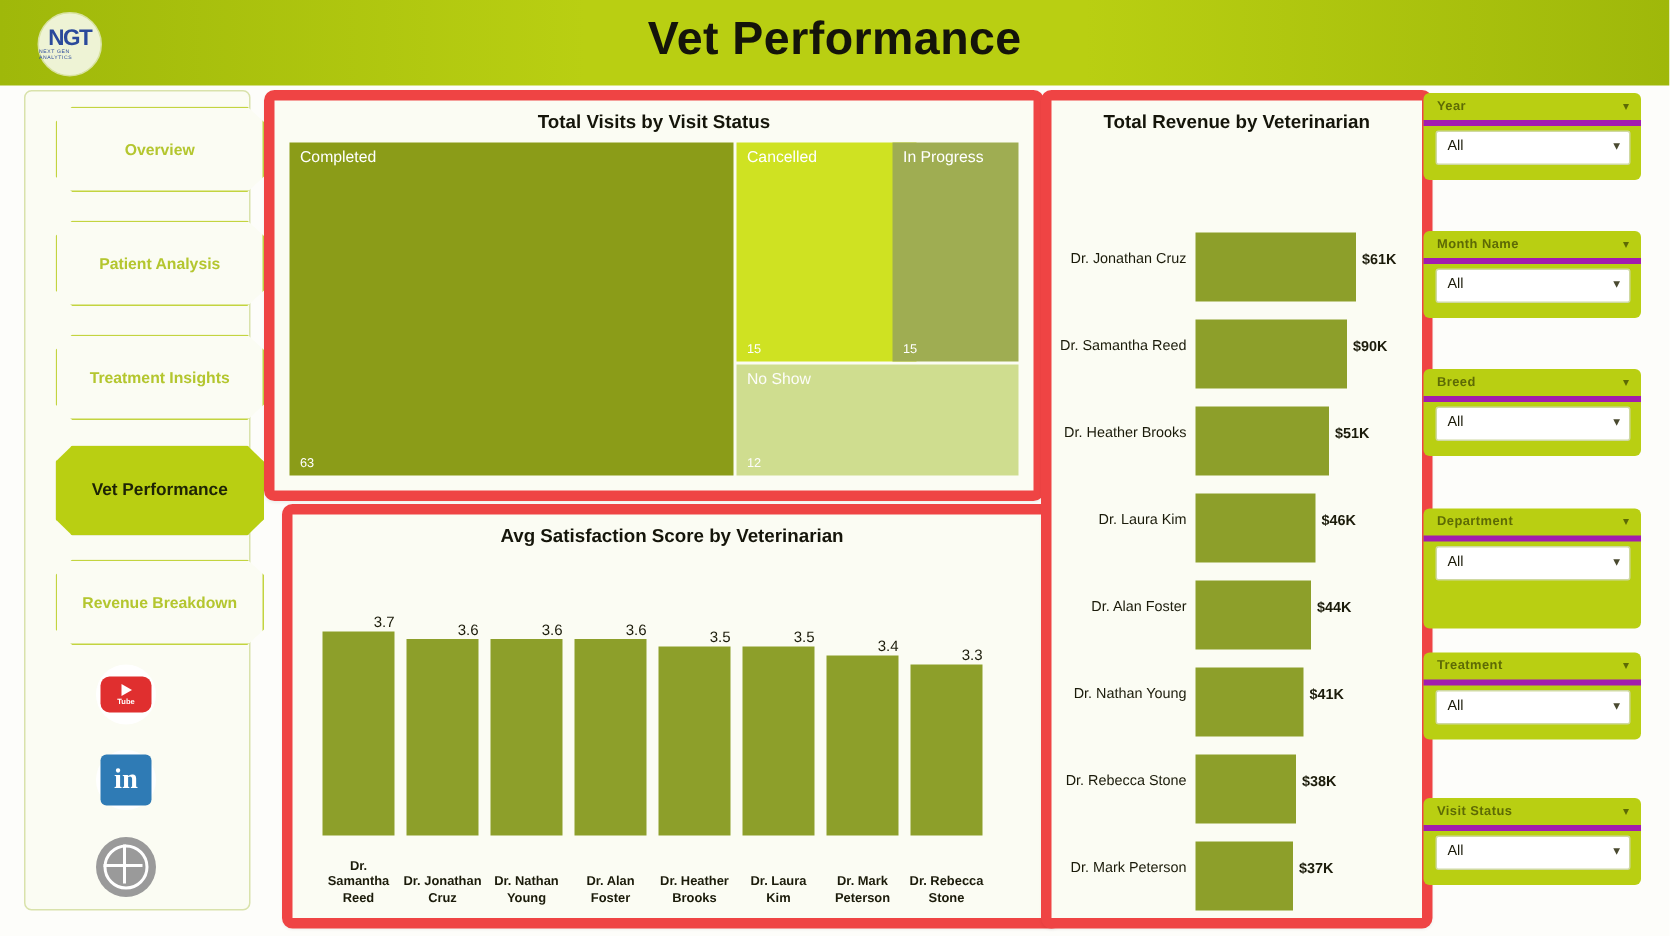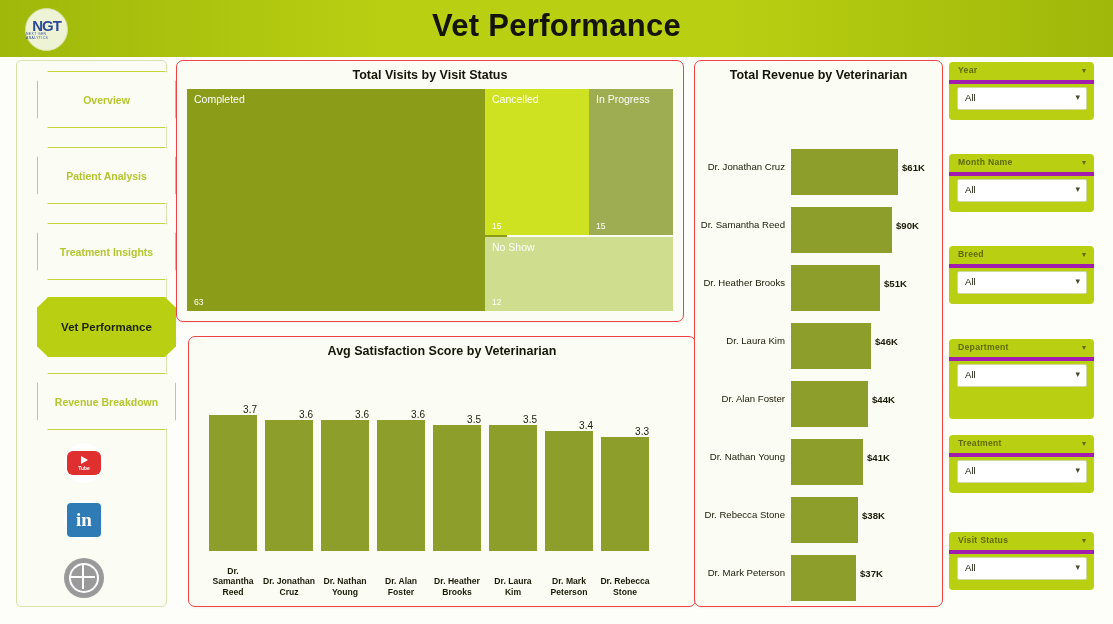--- a/index.html
+++ b/index.html
@@ -62,35 +62,35 @@
   .yt-inner .tube{font-size:5px;color:#fff;font-weight:bold;}
   .li{background:#ffffff;}
   .li-inner{width:34px;height:34px;border-radius:4px;background:#2f7bb5;color:#fff;font-size:19px;font-weight:bold;display:flex;align-items:center;justify-content:center;font-family:"Liberation Serif",serif;}
   .web{background:#9a9a9a;}
   .web-inner{width:26px;height:26px;border-radius:50%;border:2px solid #fff;position:relative;}
   .web-inner:before{content:"";position:absolute;left:11px;top:-2px;width:2px;height:26px;background:#fff;}
   .web-inner:after{content:"";position:absolute;left:-2px;top:11px;width:26px;height:2px;background:#fff;}
 
   
   .card{
-    position:absolute;background:#fbfcf3;border:1px solid #ef4444;border-radius:7px;
+    position:absolute;background:#fbfcf3;border:7px solid #ef4444;border-radius:7px;
     box-shadow:0 1px 2px rgba(0,0,0,.05);
   }
   .card-title{
     width:100%;text-align:center;font-size:12.5px;font-weight:bold;color:#15150a;
     margin-top:7px;
   }
 
   
   .treemap-card{left:176px;top:60px;width:506px;height:260px;}
   .treemap{position:absolute;left:10px;top:28px;width:486px;height:222px;}
   .tm{position:absolute;overflow:hidden;}
   .tm .lbl{position:absolute;left:7px;top:4px;font-size:10.5px;color:#ffffff;}
   .tm .val{position:absolute;left:7px;bottom:4px;font-size:8.5px;color:#ffffff;}
-  .tm-completed{left:0;top:0;width:296px;height:222px;background:#8b9c18;padding-left:24px;}
+  .tm-completed{left:0;top:0;width:296px;height:222px;background:#8b9c18;}
   .tm-cancelled{left:298px;top:0;width:120px;height:146px;background:#cfe222;}
   .tm-inprogress{left:402px;top:0;width:84px;height:146px;background:#9fad52;}
   .tm-noshow{left:298px;top:148px;width:188px;height:74px;background:#cfdd8f;}
   .tm-noshow .lbl,.tm-noshow .val{color:#fdfdfa;}
 
   
   .bar-card{left:188px;top:336px;width:506px;height:269px;}
   .barchart{position:absolute;left:10px;top:30px;width:486px;height:230px;}
   .bargroup{position:absolute;bottom:0;width:48px;}
   .bar{position:absolute;bottom:46px;width:48px;background:#8d9f2a;}

